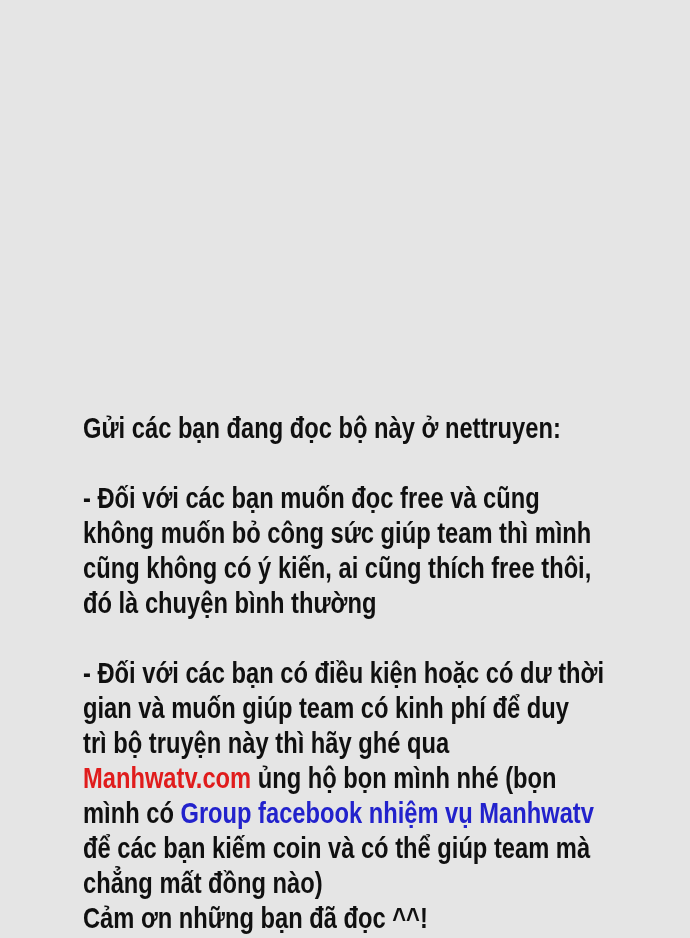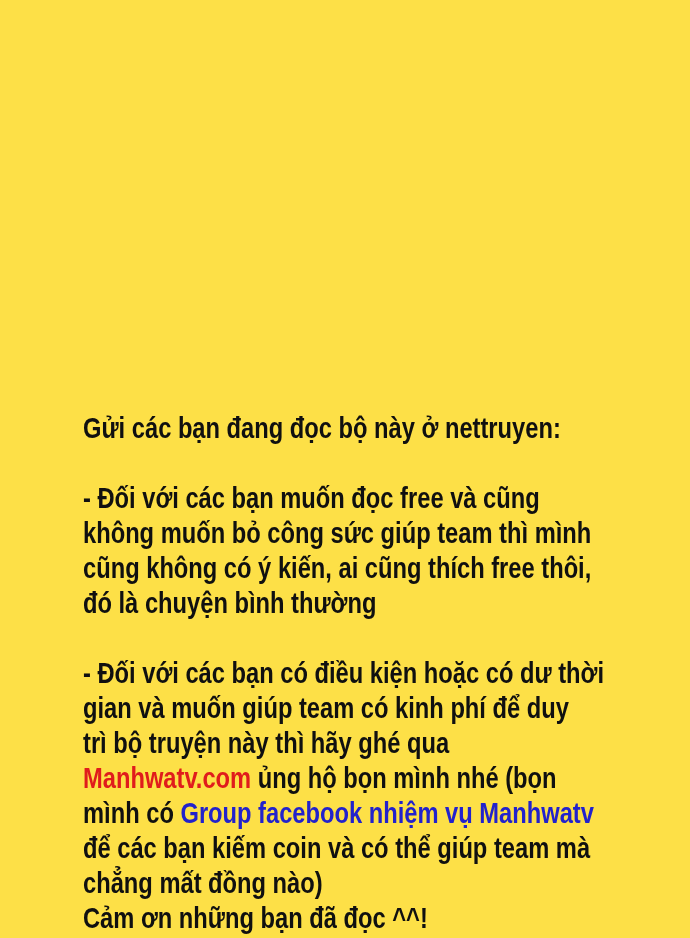--- a/index.html
+++ b/index.html
@@ -13,21 +13,21 @@
     overflow: hidden;
     position: relative;
     font-family: "Liberation Sans", "DejaVu Sans", sans-serif;
   }
   .page {
     position: absolute;
     left: 0;
     top: 0;
     width: 690px;
     height: 938px;
-    background: #fde047;
+    background: #e5e5e5;
   }
   .textblock {
     position: absolute;
     left: 83px;
     top: 410px;
     width: 690px;
     transform: scaleX(0.79);
     transform-origin: 0 0;
     font-weight: bold;
     font-stretch: condensed;

